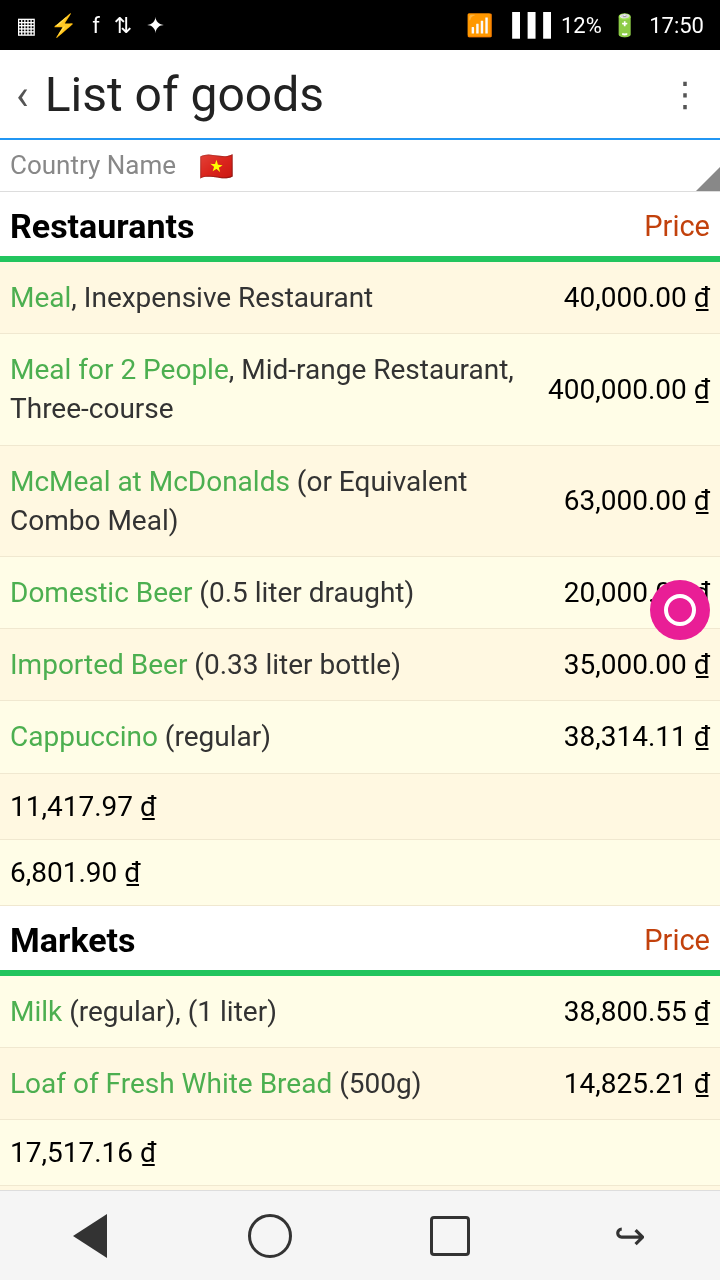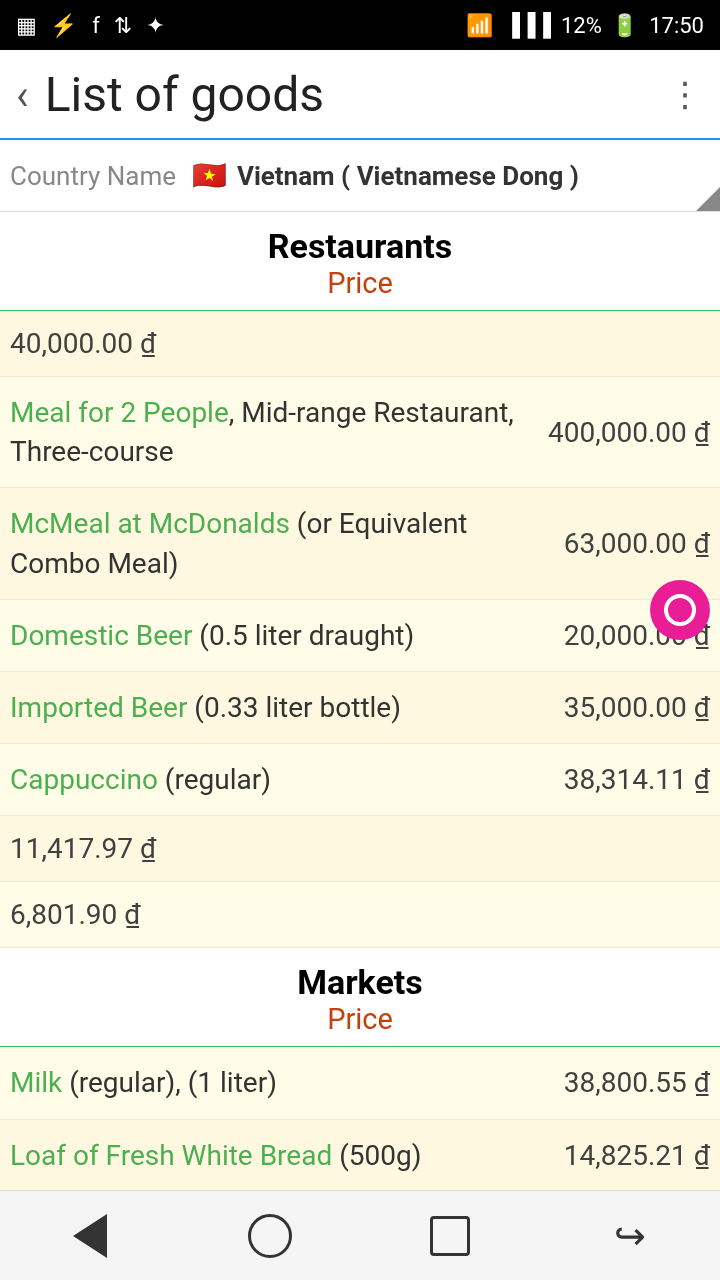--- a/index.html
+++ b/index.html
@@ -60,26 +60,27 @@
     }
     .more-btn {
       font-size: 34px;
       color: #555;
       letter-spacing: 2px;
     }
 
     
     .country-selector {
       display: flex;
-      align-items: center;
+      align-items: flex-start;
       padding: 10px 10px 10px 10px;
       border-bottom: 1px solid #ddd;
       background: #fff;
       position: relative;
-      height: 72px;
+      height: 52px;
+      gap: 7px;
     }
     .country-label {
       font-size: 26px;
       color: #888;
       margin-right: 16px;
     }
     .country-flag {
       font-size: 28px;
       margin-right: 10px;
     }
@@ -103,22 +104,21 @@
       background: #fff;
     }
 
     
     .section-header {
       display: flex;
       justify-content: space-between;
       align-items: center;
       padding: 14px 10px 10px 10px;
       background: #fff;
-      border-bottom: 1px solid #22c55e;
-      flex-direction: column;
+      border-bottom: 6px solid #22c55e;
     }
     .section-title {
       font-size: 34px;
       font-weight: bold;
       color: #000;
     }
     .section-price-label {
       font-size: 29px;
       font-weight: normal;
       color: #c2410c;
@@ -143,21 +143,21 @@
       color: #333;
       flex: 1;
       padding-right: 10px;
       line-height: 1.4;
     }
     .item-name .link {
       color: #4CAF50;
     }
     .item-price {
       font-size: 28px;
-      color: #404040;
+      color: #000000;
       white-space: nowrap;
       text-align: right;
     }
 
     
     .float-btn {
       position: fixed;
       right: 10px;
       top: 580px;
       width: 60px;
@@ -240,32 +240,32 @@
 
 <div class="top-bar">
   <span class="back-btn">‹</span>
   <span class="top-title">List of goods</span>
   <span class="more-btn">⋮</span>
 </div>
 
 <div class="country-selector">
   <span class="country-label">Country Name</span>
   <span class="country-flag">🇻🇳</span>
-  <span class="country-value">Vietnam ( Vietnamese Dong )</span>
   <div class="dropdown-arrow"></div>
 </div>
 
 <div class="content">
 
   <div class="section-header">
     <span class="section-title">Restaurants</span>
     <span class="section-price-label">Price</span>
   </div>
 
   <div class="list-item">
+    <span class="item-name"><span class="link">Meal</span>, Inexpensive Restaurant</span>
     <span class="item-price">40,000.00 ₫</span>
   </div>
   <div class="list-item">
     <span class="item-name"><span class="link">Meal for 2 People</span>, Mid-range Restaurant, Three-course</span>
     <span class="item-price">400,000.00 ₫</span>
   </div>
   <div class="list-item">
     <span class="item-name"><span class="link">McMeal at McDonalds</span> (or Equivalent Combo Meal)</span>
     <span class="item-price">63,000.00 ₫</span>
   </div>

